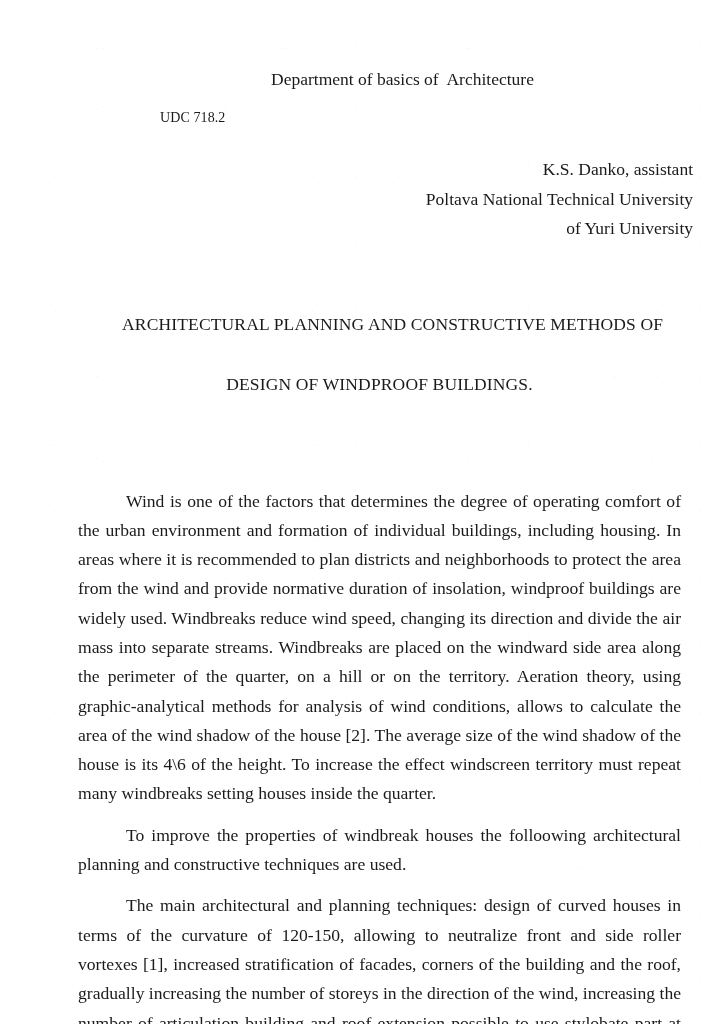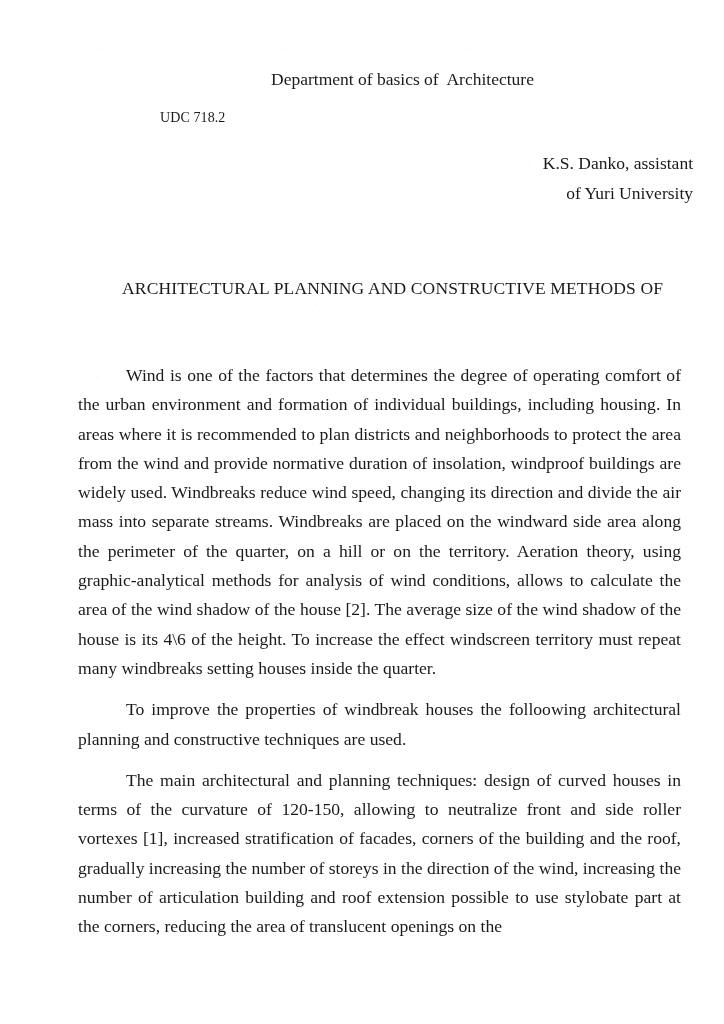--- a/index.html
+++ b/index.html
@@ -44,21 +44,21 @@
   .udc-line {
     margin-top: 13px;
     padding-left: 94px;
     font-size: 14px;
     line-height: 26px;
     letter-spacing: 0.1px;
   }
 
   
   .author-block {
-    margin-top: 18px;
+    margin-top: 24px;
     text-align: right;
     font-size: 17.5px;
     line-height: 29.5px;
   }
 
   
   .title-block {
     margin-top: 35px;
     text-align: center;
     font-size: 17.5px;
@@ -109,25 +109,27 @@
 <div class="page">
 
   <div class="content">
 
     <div class="dept-line">Department of basics of  Architecture</div>
 
     <div class="udc-line">UDC 718.2</div>
 
     <div class="author-block">
       <div>K.S. Danko, assistant</div>
+      <div>Poltava National Technical University</div>
       <div>of Yuri University</div>
     </div>
 
     <div class="title-block">
       <span class="title-line-1">ARCHITECTURAL PLANNING AND CONSTRUCTIVE METHODS OF</span>
+      <span class="title-line-2">DESIGN OF WINDPROOF BUILDINGS.</span>
     </div>
 
     <div class="body-block">
       <p>Wind is one of the factors that determines the degree of operating comfort of the urban environment and formation of individual buildings, including housing. In areas where it is recommended to plan districts and neighborhoods to protect the area from the wind and provide normative duration of  insolation, windproof buildings are widely used. Windbreaks reduce wind speed, changing its direction and divide the air mass into separate streams. Windbreaks are placed on the windward side area along the perimeter of the quarter, on a hill or on the territory. Aeration  theory, using graphic-analytical methods for analysis of wind conditions, allows to calculate the area of  the wind shadow of the house [2]. The average size of the wind shadow of the house is its 4\6 of the height. To increase the effect windscreen territory must repeat many windbreaks setting houses  inside the quarter.</p>
       <p>To improve the properties of windbreak houses the folloowing architectural planning and constructive techniques are used.</p>
       <p class="clipped">The main architectural and planning techniques: design of curved houses in terms of the curvature of 120-150,  allowing  to neutralize front and side roller vortexes [1], increased stratification of facades, corners of the building and the roof, gradually increasing the number of storeys in the direction of the wind, increasing the number of articulation building and roof extension possible to use stylobate part at the corners, reducing the area of translucent openings on the</p>
     </div>
 
   </div>
 

